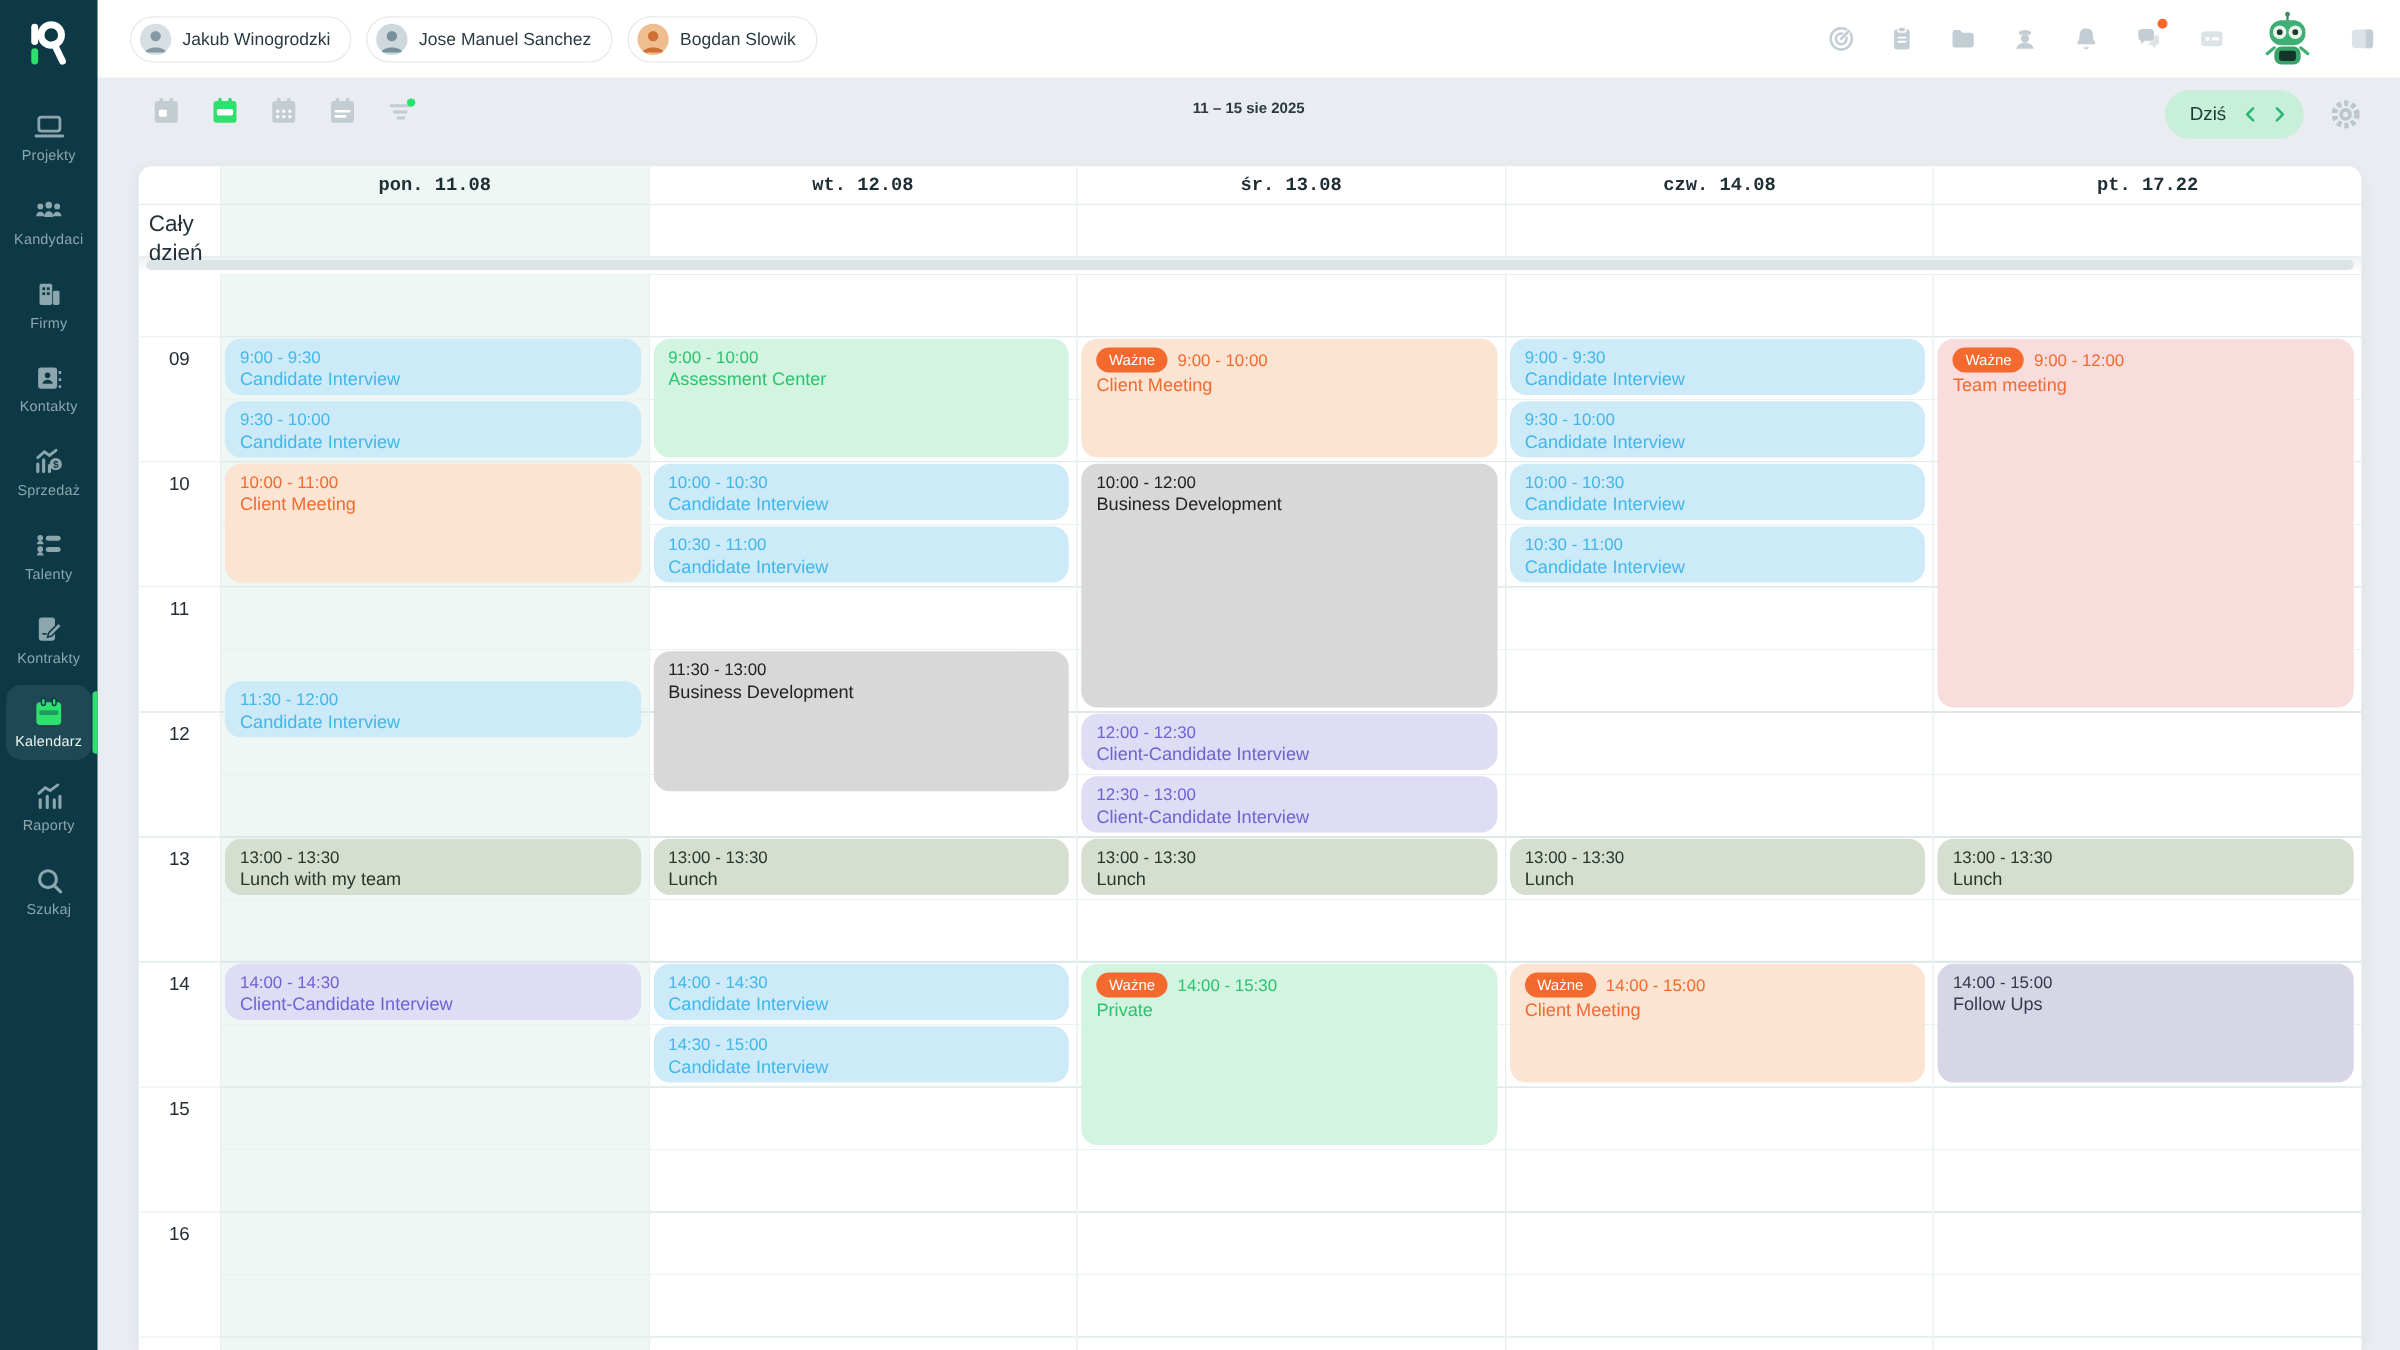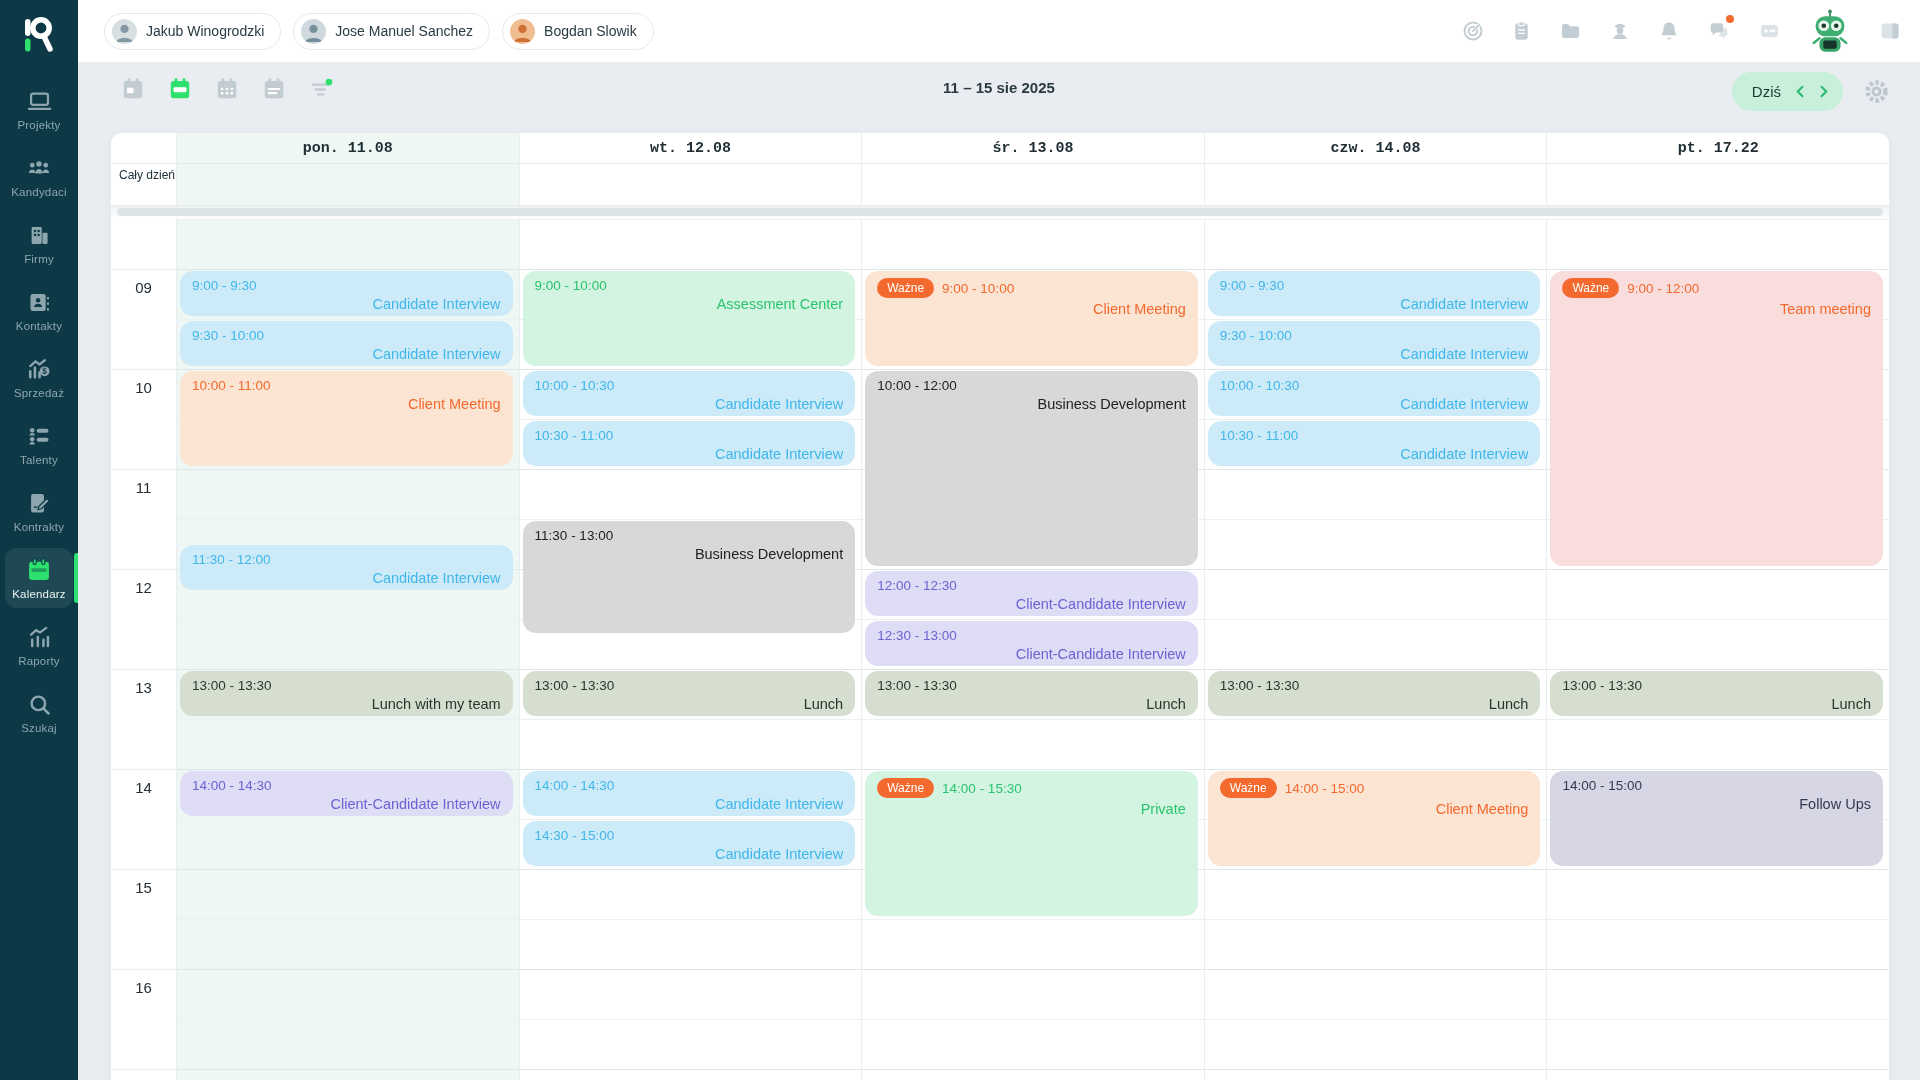--- a/index.html
+++ b/index.html
@@ -24,53 +24,53 @@
   .chip { display:flex; align-items:center; gap:9px; height:37px; padding:0 16px 0 7px; border:1px solid #e4eaec; border-radius:19px; background:#fff; cursor:pointer; }
   .chip .avatar { width:25px; height:25px; border-radius:50%; display:flex; align-items:center; justify-content:center; overflow:hidden; }
   .chip .nm { font-size:14px; color:#2a3a42; }
   .top-icons { margin-left:auto; margin-right:18px; display:flex; align-items:center; gap:25px; }
   .tico { position:relative; cursor:pointer; display:flex; align-items:center; }
 
   
   .toolbar { position:absolute; left:78px; top:62px; width:1842px; height:60px; }
   .views { position:absolute; left:42px; top:14px; display:flex; align-items:center; gap:21px; }
   .vico { cursor:pointer; display:flex; }
-  .cal-title { position:absolute; left:0; right:0; top:17px; text-align:center; font-size:15px; font-weight:bold; color:#2b3940; }
+  .cal-title { position:absolute; left:0; right:0; top:17px; text-align:center; font-size:12px; font-weight:bold; color:#2b3940; }
   .tb-right { position:absolute; right:30px; top:10px; display:flex; align-items:center; gap:20px; }
   .today-btn { display:flex; align-items:center; gap:4px; height:39px; padding:0 10px 0 20px; border-radius:20px; background:#c8efd9; border:none; cursor:pointer; }
   .today-btn .tlbl { font-size:15px; color:#1e3a33; font-weight:500; margin-right:6px; }
   .gear { cursor:pointer; display:flex; }
 
   
   .card { position:absolute; left:110px; top:132px; width:1780px; bottom:0; background:#fff; border:1px solid #e5ecee; border-bottom:none; border-radius:12px 12px 0 0; box-shadow:0 2px 10px rgba(20,40,50,.05); display:flex; flex-direction:column; overflow:hidden; }
   .head-row { display:flex; height:31px; flex:none;font-family:Liberation Mono, monospace; }
   .head-gutter { width:65px; flex:none; border-bottom:1px solid #e4ebed; }
   .head-cell { flex:1; border-left:1px solid #e9eff1; border-bottom:1px solid #e4ebed; display:flex; align-items:center; justify-content:center; font-size:15px; font-weight:bold; color:#1f2d35; cursor:pointer; }
   .allday-row { display:flex; height:42px; flex:none; }
-  .allday-gutter { width:65px; flex:none; border-bottom:1px solid #e4ebed; font-size:12px; color:#22313a; padding:4px 0 0 8px; line-height:1.25; }
+  .allday-gutter { width:65px; flex:none; border-bottom:1px solid #e4ebed; font-size:18px; color:#22313a; padding:4px 0 0 8px; line-height:1.25; }
   .allday-cell { flex:1; border-left:1px solid #e9eff1; border-bottom:1px solid #e4ebed; cursor:pointer; }
   .today-tint { background:#eef7f4; }
   .hscroll { height:13px; flex:none; background:linear-gradient(rgba(30,55,65,.07), rgba(30,55,65,0)); padding:2px 6px 0; }
   .hscroll .thumb { height:8px; border-radius:4px; background:#dde4e8; }
 
   .grid { position:relative; flex:1; display:flex; overflow:hidden; }
   .gutter { position:relative; width:65px; flex:none;
     background-image:repeating-linear-gradient(to bottom,#e9f0f1 0,#e9f0f1 1px,transparent 1px,transparent 100px);
     background-position:0 50px; }
   .hour-lbl { position:absolute; left:0; width:65px; text-align:center; font-size:15px; color:#242e34; font-weight:500; }
   .day-col { position:relative; flex:1; border-left:1px solid #e7eef0; cursor:pointer;
     background-image:
       repeating-linear-gradient(to bottom,#dde7e9 0,#dde7e9 1px,transparent 1px,transparent 100px),
       repeating-linear-gradient(to bottom,#eaf1f2 0,#eaf1f2 1px,transparent 1px,transparent 50px);
     background-position:0 50px, 0 0; }
   .day-col.today-tint { background-color:#eef7f4; }
 
   .event { position:absolute; left:3px; right:6px; border-radius:13px; padding:7px 12px 0; overflow:hidden; cursor:pointer; }
   .ev-line1 { display:flex; align-items:center; gap:8px; font-size:13.5px; white-space:nowrap; }
-  .ev-title { font-size:14.5px; margin-top:3px; white-space:nowrap; overflow:hidden;text-align:right; }
+  .ev-title { font-size:14.5px; margin-top:3px; white-space:nowrap; overflow:hidden; }
   .badge { flex:none; background:#f3692e; color:#fff; font-size:12px; font-weight:500; padding:3px 10px; border-radius:999px; }
 </style>
 </head>
 <body>
 
 <div class="app">
 
   <aside class="sidebar">
     <div class="logo">
       <svg width="42" height="44" viewBox="0 0 42 44">

